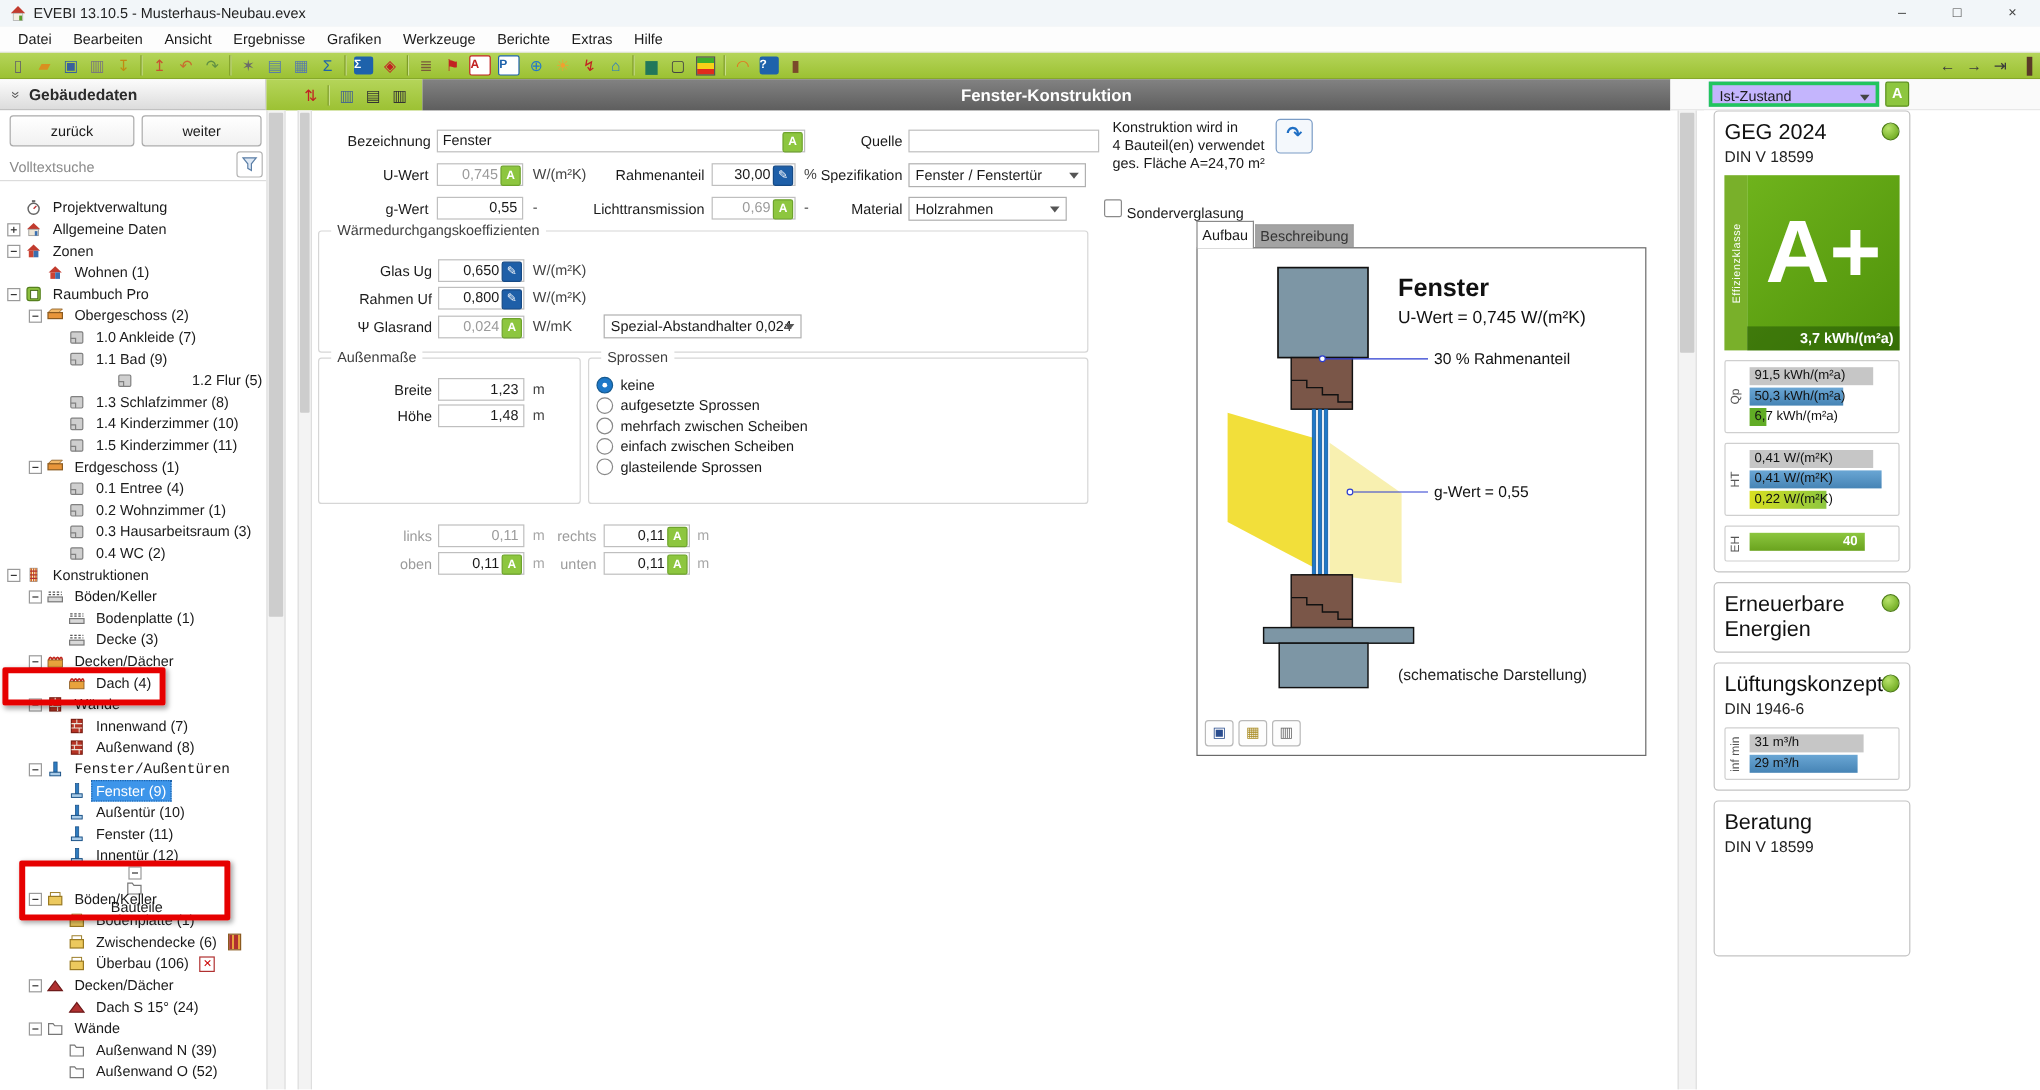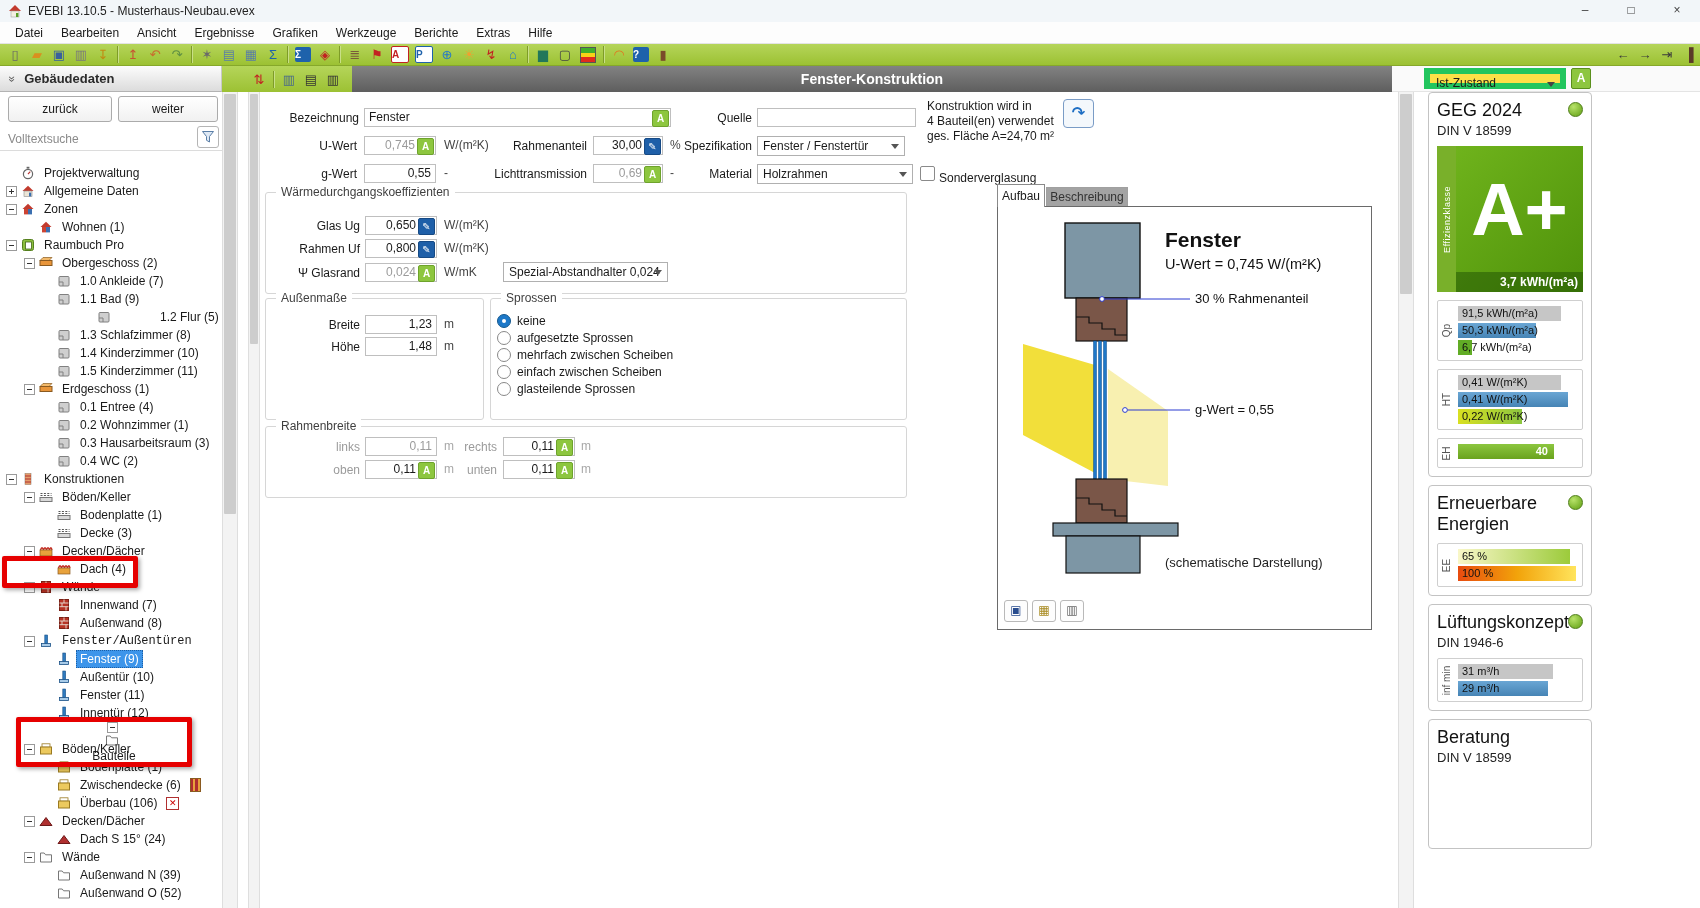--- a/index.html
+++ b/index.html
@@ -25,21 +25,21 @@
   .tbi-label-icon{width:14px;height:14px;margin:0 4px;border:1px solid #555;background:linear-gradient(#3fae2a 0 33%,#f7d117 33% 66%,#e02b1d 66% 100%);}
   #toolbar .spring{flex:1;}
 
   
   #sbheader{position:absolute;left:0;top:66px;width:222px;height:26px;background:linear-gradient(#fcfcfc,#dcdcdc);border-bottom:1px solid #b3b3b3;border-right:1px solid #c8c8c8;box-sizing:border-box;display:flex;align-items:center;}
   #sbheader .chev{color:#555;font-size:11px;margin:0 8px 0 10px;transform:rotate(90deg) scaleY(1.2);display:inline-block;}
   #sbheader .txt{font-size:13px;font-weight:600;color:#2b2b2b;}
   #row2green{position:absolute;left:222px;top:66px;width:130px;height:26px;background:linear-gradient(#b5d55a,#9cc133);display:flex;align-items:center;padding-left:26px;box-sizing:border-box;}
   #paneltitle{position:absolute;left:352px;top:66px;width:1040px;height:26px;background:linear-gradient(#828282,#5e5e5e);color:#fff;font-weight:bold;font-size:14px;text-align:center;line-height:26px;}
   #row2right{position:absolute;left:1392px;top:66px;width:308px;height:26px;background:#fafafa;border-bottom:1px solid #e4e4e4;box-sizing:border-box;}
-  #modeselect{position:absolute;left:1424px;top:68px;width:142px;height:21px;background:#fde047;border:6px solid #22c55e;box-sizing:border-box;line-height:19px;padding-left:6px;}
+  #modeselect{position:absolute;left:1424px;top:68px;width:142px;height:21px;background:#c4b5fd;border:3px solid #22c55e;box-sizing:border-box;line-height:19px;padding-left:6px;}
   #modeselect .dd{position:absolute;right:5px;top:8px;width:0;height:0;border-left:4px solid transparent;border-right:4px solid transparent;border-top:5px solid #444;}
   #modebtn{position:absolute;left:1571px;top:68px;width:20px;height:21px;background:#8dc63f;border:1px solid #5a8f1c;box-sizing:border-box;color:#fff;font-weight:bold;text-align:center;line-height:19px;border-radius:2px;}
 
   
   #sidebar{position:absolute;left:0;top:92px;width:222px;height:816px;background:#fff;}
   .navbtn{position:absolute;width:104px;height:26px;background:linear-gradient(#fff,#f1f1f1);border:1px solid #ababab;border-radius:3px;text-align:center;line-height:24px;box-sizing:border-box;}
   #btn-back{left:8px;top:4px;}
   #btn-next{left:118px;top:4px;width:100px;}
   #searchlabel{position:absolute;left:8px;top:40px;color:#8a8a8a;}
   #filterbtn{position:absolute;left:197px;top:34px;width:20px;height:20px;border:1px solid #b5b5b5;border-radius:3px;background:#fff;display:flex;align-items:center;justify-content:center;}
@@ -692,21 +692,21 @@
     <span class="fval">0,55</span>
   </div>
   <span class="funit" style="left:444px;top:164px;">-</span>
   <span class="flabel" style="left:450px;top:165px;width:137px;">Lich­ttransmission</span>
   <div class="finput num hasbadge" style="left:593px;top:164px;width:70px;">
     <span class="fval gray">0,69</span>
     <span class="fbadge auto">A</span>
   </div>
   <span class="funit" style="left:670px;top:164px;">-</span>
   <span class="flabel" style="left:640px;top:165px;width:112px;">Material</span>
-  <div class="fselect" style="left:757px;top:164px;width:156px;">
+  <div class="fselect" style="left:757px;top:164px;width:132px;">
     <span>Holzrahmen</span>
     <span class="dd"></span>
   </div>
   <span class="checkbox" style="left:920px;top:166px;"></span>
   <span class="flabel" style="left:939px;top:169px;width:120px;text-align:left;">Sonderverglasung</span>
 
   <div class="gbox" style="left:265px;top:192px;width:640px;height:100px;">
     <span class="gtitle">Wärmedurchgangskoeffizienten</span>
   </div>
   <span class="flabel" style="left:250px;top:217px;width:110px;">Glas Ug</span>
@@ -765,23 +765,20 @@
           <span class="radio"></span>
           <span>einfach zwischen Scheiben</span>
         </div>
         <div class="radiorow">
           <span class="radio"></span>
           <span>glasteilende Sprossen</span>
         </div>
       </div>
   </div>
 
-  <div class="gbox" style="left:265px;top:426px;width:640px;height:70px;">
-    <span class="gtitle">Rahmenbreite</span>
-  </div>
   <span class="flabel dis" style="left:290px;top:438px;width:70px;">links</span>
   <div class="finput num" style="left:365px;top:437px;width:72px;">
     <span class="fval gray">0,11</span>
   </div>
   <span class="funit dis" style="left:444px;top:437px;">m</span>
   <span class="flabel dis" style="left:420px;top:438px;width:77px;">rechts</span>
   <div class="finput num hasbadge" style="left:503px;top:437px;width:72px;">
     <span class="fval">0,11</span>
     <span class="fbadge auto">A</span>
   </div>
@@ -867,27 +864,20 @@
         <div class="block">
           <div class="axis">
             <span>EH</span>
           </div>
           <div class="bar bar-green2" style="width: 96px;">40</div>
         </div>
       </section>
       <section class="card">
         <div class="card-title">Erneuerbare Energien</div>
         <span class="dot"></span>
-        <div class="block">
-          <div class="axis">
-            <span>EE</span>
-          </div>
-          <div class="bar bar-grad-green" style="width: 112px;">65 %</div>
-          <div class="bar bar-grad-fire" style="width: 118px;">100 %</div>
-        </div>
       </section>
       <section class="card">
         <div class="card-title">Lüftungskonzept</div>
         <div class="card-sub">DIN 1946-6</div>
         <span class="dot"></span>
         <div class="block">
           <div class="axis">
             <span>inf min</span>
           </div>
           <div class="bar bar-gray" style="width: 95px;">31 m³/h</div>

